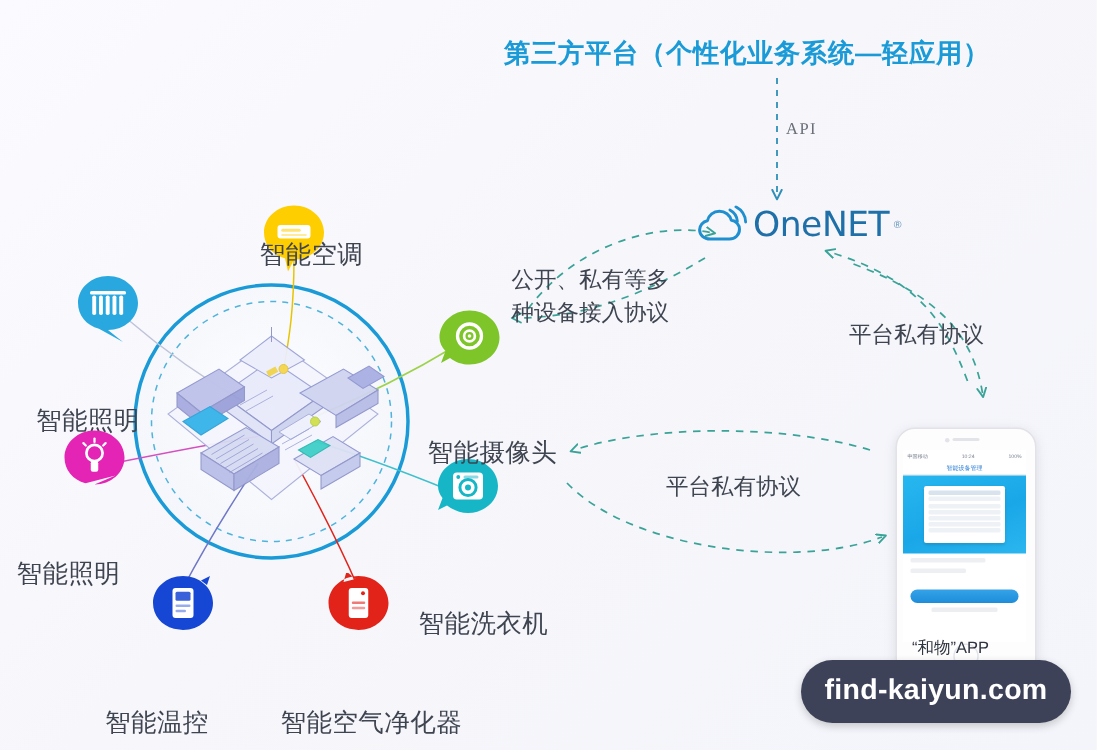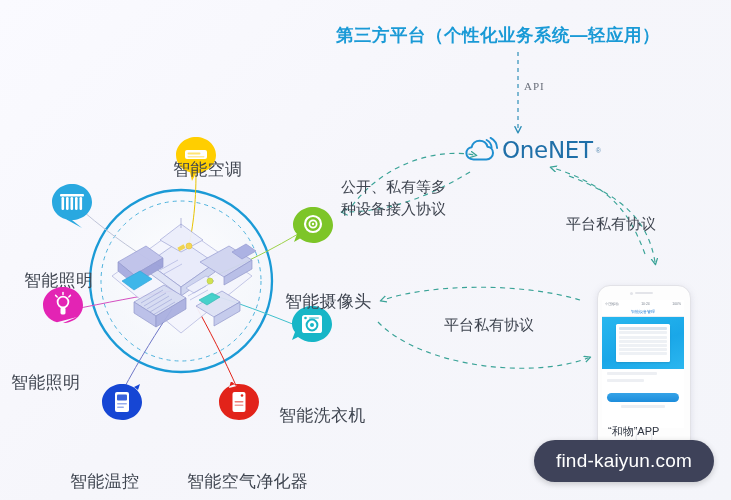--- a/index.html
+++ b/index.html
@@ -86,21 +86,21 @@
   #phone-label{
     position:absolute;left:608px;top:424px;font-size:11px;color:#2f3541;white-space:nowrap;
   }
   
   #watermark{
     position:absolute;left:534px;top:440px;width:180px;height:42px;
     background:#3e4259;border-radius:21px;
     display:flex;align-items:center;justify-content:center;
     box-shadow:0 2px 6px rgba(0,0,0,.2);
   }
-  #watermark span{color:#fff;font-size:19px;letter-spacing:.2px;}
+  #watermark span{color:#fff;font-size:19px;letter-spacing:.2px;font-weight:bold;}
 </style>
 </head>
 <body>
 
 <div id="stage">
 
   <svg id="bgsvg" viewBox="0 0 731 500">
     <defs>
       <marker id="ar" markerWidth="7" markerHeight="7" refX="3.2" refY="3.2" orient="auto">
         <path d="M0.4,0.6 L5.6,3.2 L0.4,5.8" fill="none" stroke="#3aa397" stroke-width="1.1" stroke-linecap="round" stroke-linejoin="round"></path>

